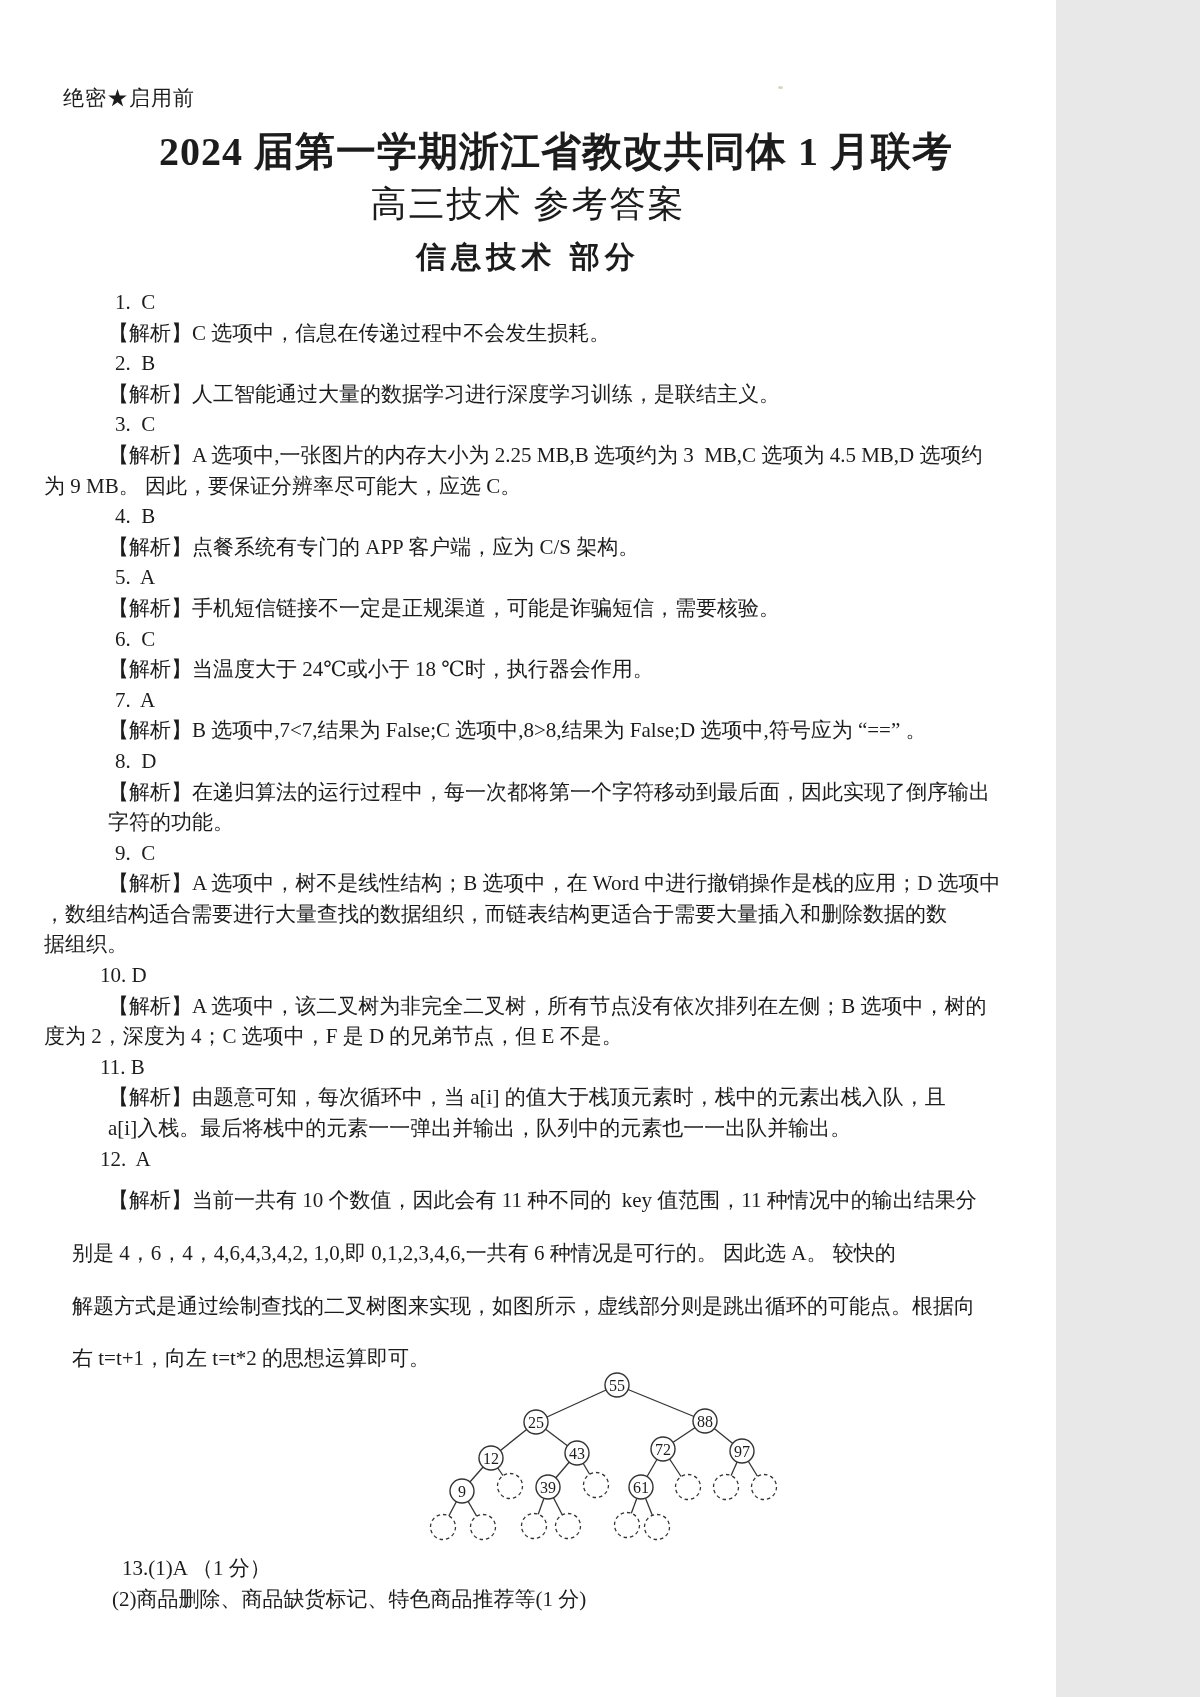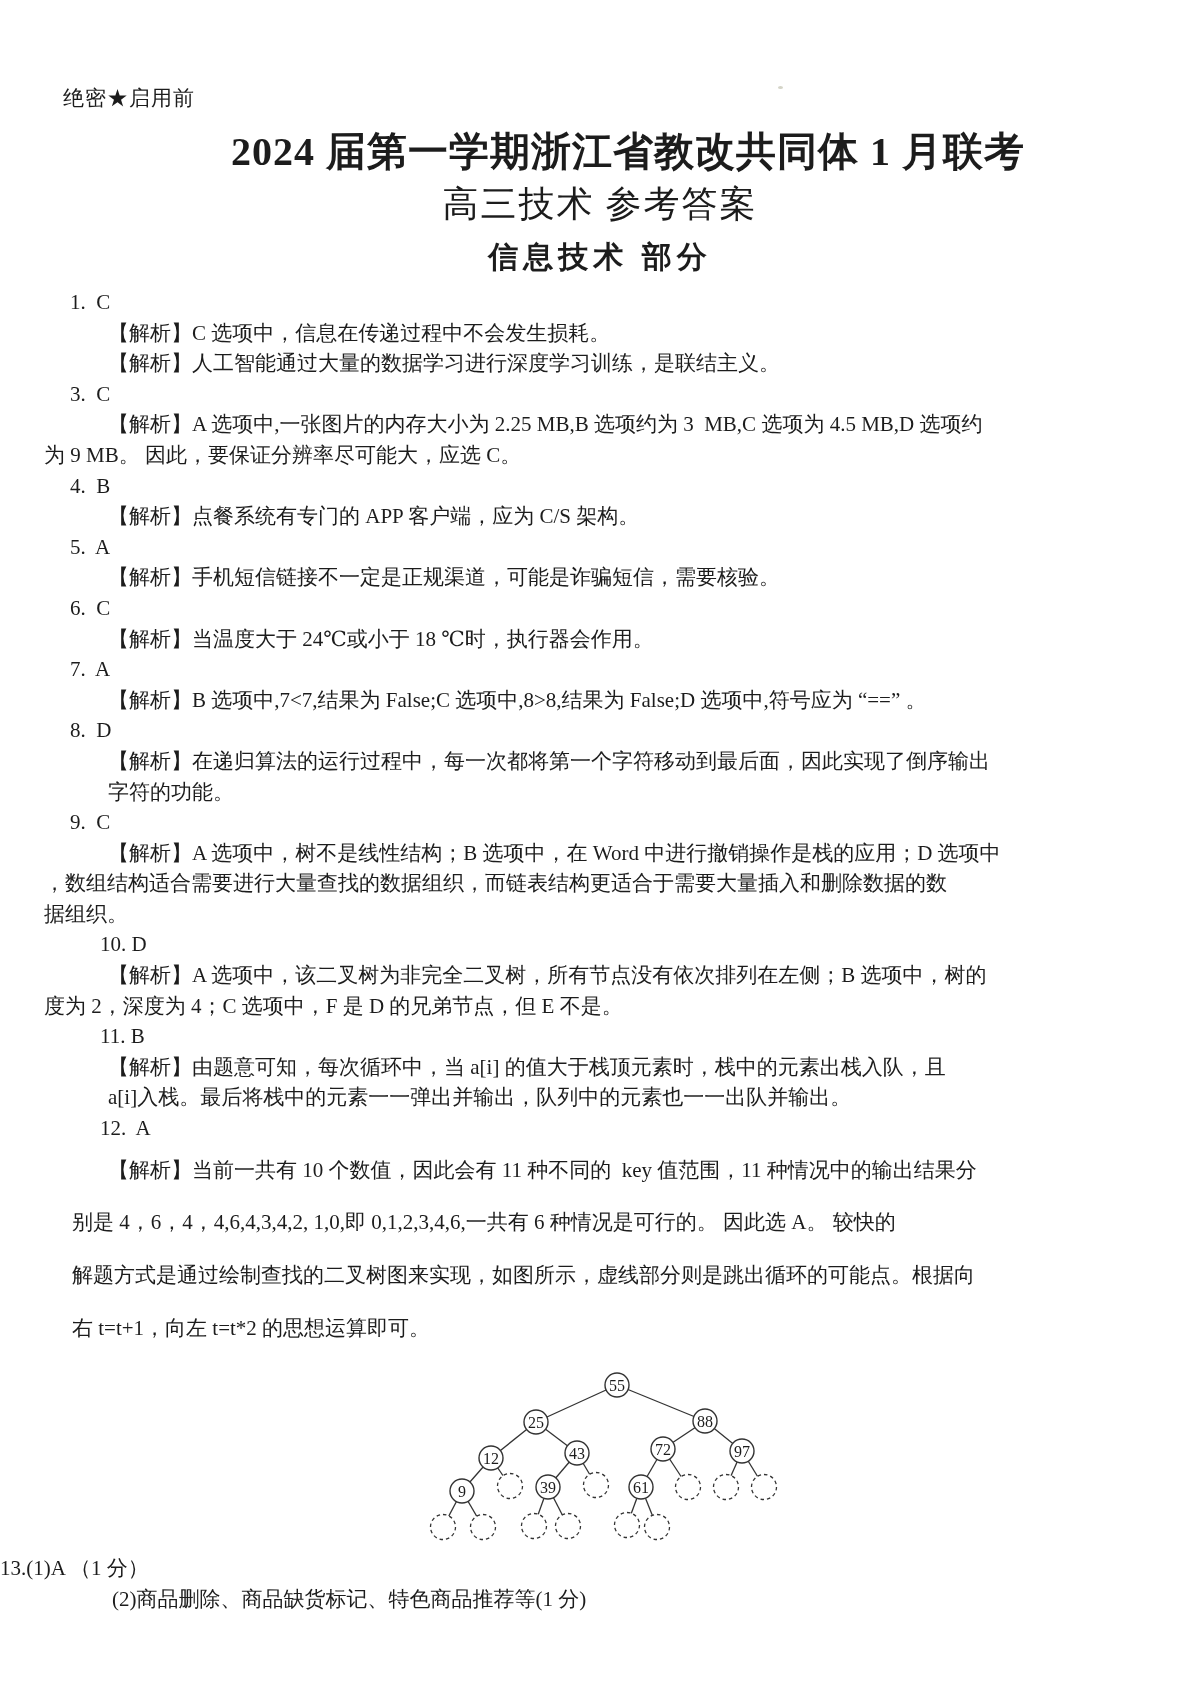--- a/index.html
+++ b/index.html
@@ -1,18 +1,18 @@
 <!DOCTYPE html>
 <html><head>
 <meta charset="utf-8">
 <style>
   html,body{margin:0;padding:0;background:#e8e8e8;}
   .page{
     position:relative;
-    width:1200px;height:1697px;
+    width:1056px;height:1697px;
     background:#ffffff;
     overflow:hidden;
     font-family:"Liberation Serif","DejaVu Serif",serif;
     color:#1c1c1c;
   }
   .classification{
     position:absolute;left:63px;top:84px;
     font-size:21px;letter-spacing:1px;
   }
   .scan-artifact{
@@ -39,27 +39,27 @@
   .body-lines{
     position:absolute;top:287px;left:0;width:1200px;
   }
   .line{
     height:30.6px;line-height:30.6px;
     font-size:21px;white-space:pre;
   }
   .line.big{height:52.7px;line-height:52.7px;}
   .ind-flush{padding-left:44px;}
   .ind-jiexi{padding-left:108px;}
-  .ind-item{padding-left:70px;}
+  .ind-item{padding-left:115px;}
   .ind-item2{padding-left:100px;}
   .ind-bigflush{padding-left:72px;}
   .footer-lines{
     position:absolute;top:1553px;left:0;width:1200px;
   }
-  .ind-footer1{}
+  .ind-footer1{padding-left:110px;margin-left:12px;}
   .ind-footer2{padding-left:112px;}
   .bst{
     position:absolute;left:425px;top:1360px;width:365px;height:190px;
   }
   .tree-edge{stroke:#333;stroke-width:1.3;}
   .tree-node{fill:#ffffff;stroke:#333;stroke-width:1.4;}
   .tree-node.dashed{stroke-dasharray:3.5 3;stroke-width:1.3;}
   .tree-label{
     font-size:16px;text-anchor:middle;fill:#1c1c1c;
     font-family:"Liberation Serif","DejaVu Serif",serif;
@@ -76,20 +76,21 @@
 
   <div class="title">2024 届第一学期浙江省教改共同体 1 月联考</div>
 
   <div class="subtitle">高三技术 参考答案</div>
 
   <div class="section-heading">信息技术 部分</div>
 
   <div class="body-lines">
       <div class="line ind-item">1.  C</div>
       <div class="line ind-jiexi">【解析】C 选项中，信息在传递过程中不会发生损耗。</div>
+      <div class="line ind-item">2.  B</div>
       <div class="line ind-jiexi">【解析】人工智能通过大量的数据学习进行深度学习训练，是联结主义。</div>
       <div class="line ind-item">3.  C</div>
       <div class="line ind-jiexi">【解析】A 选项中,一张图片的内存大小为 2.25 MB,B 选项约为 3  MB,C 选项为 4.5 MB,D 选项约</div>
       <div class="line ind-flush">为 9 MB。 因此，要保证分辨率尽可能大，应选 C。</div>
       <div class="line ind-item">4.  B</div>
       <div class="line ind-jiexi">【解析】点餐系统有专门的 APP 客户端，应为 C/S 架构。</div>
       <div class="line ind-item">5.  A</div>
       <div class="line ind-jiexi">【解析】手机短信链接不一定是正规渠道，可能是诈骗短信，需要核验。</div>
       <div class="line ind-item">6.  C</div>
       <div class="line ind-jiexi">【解析】当温度大于 24℃或小于 18 ℃时，执行器会作用。</div>

